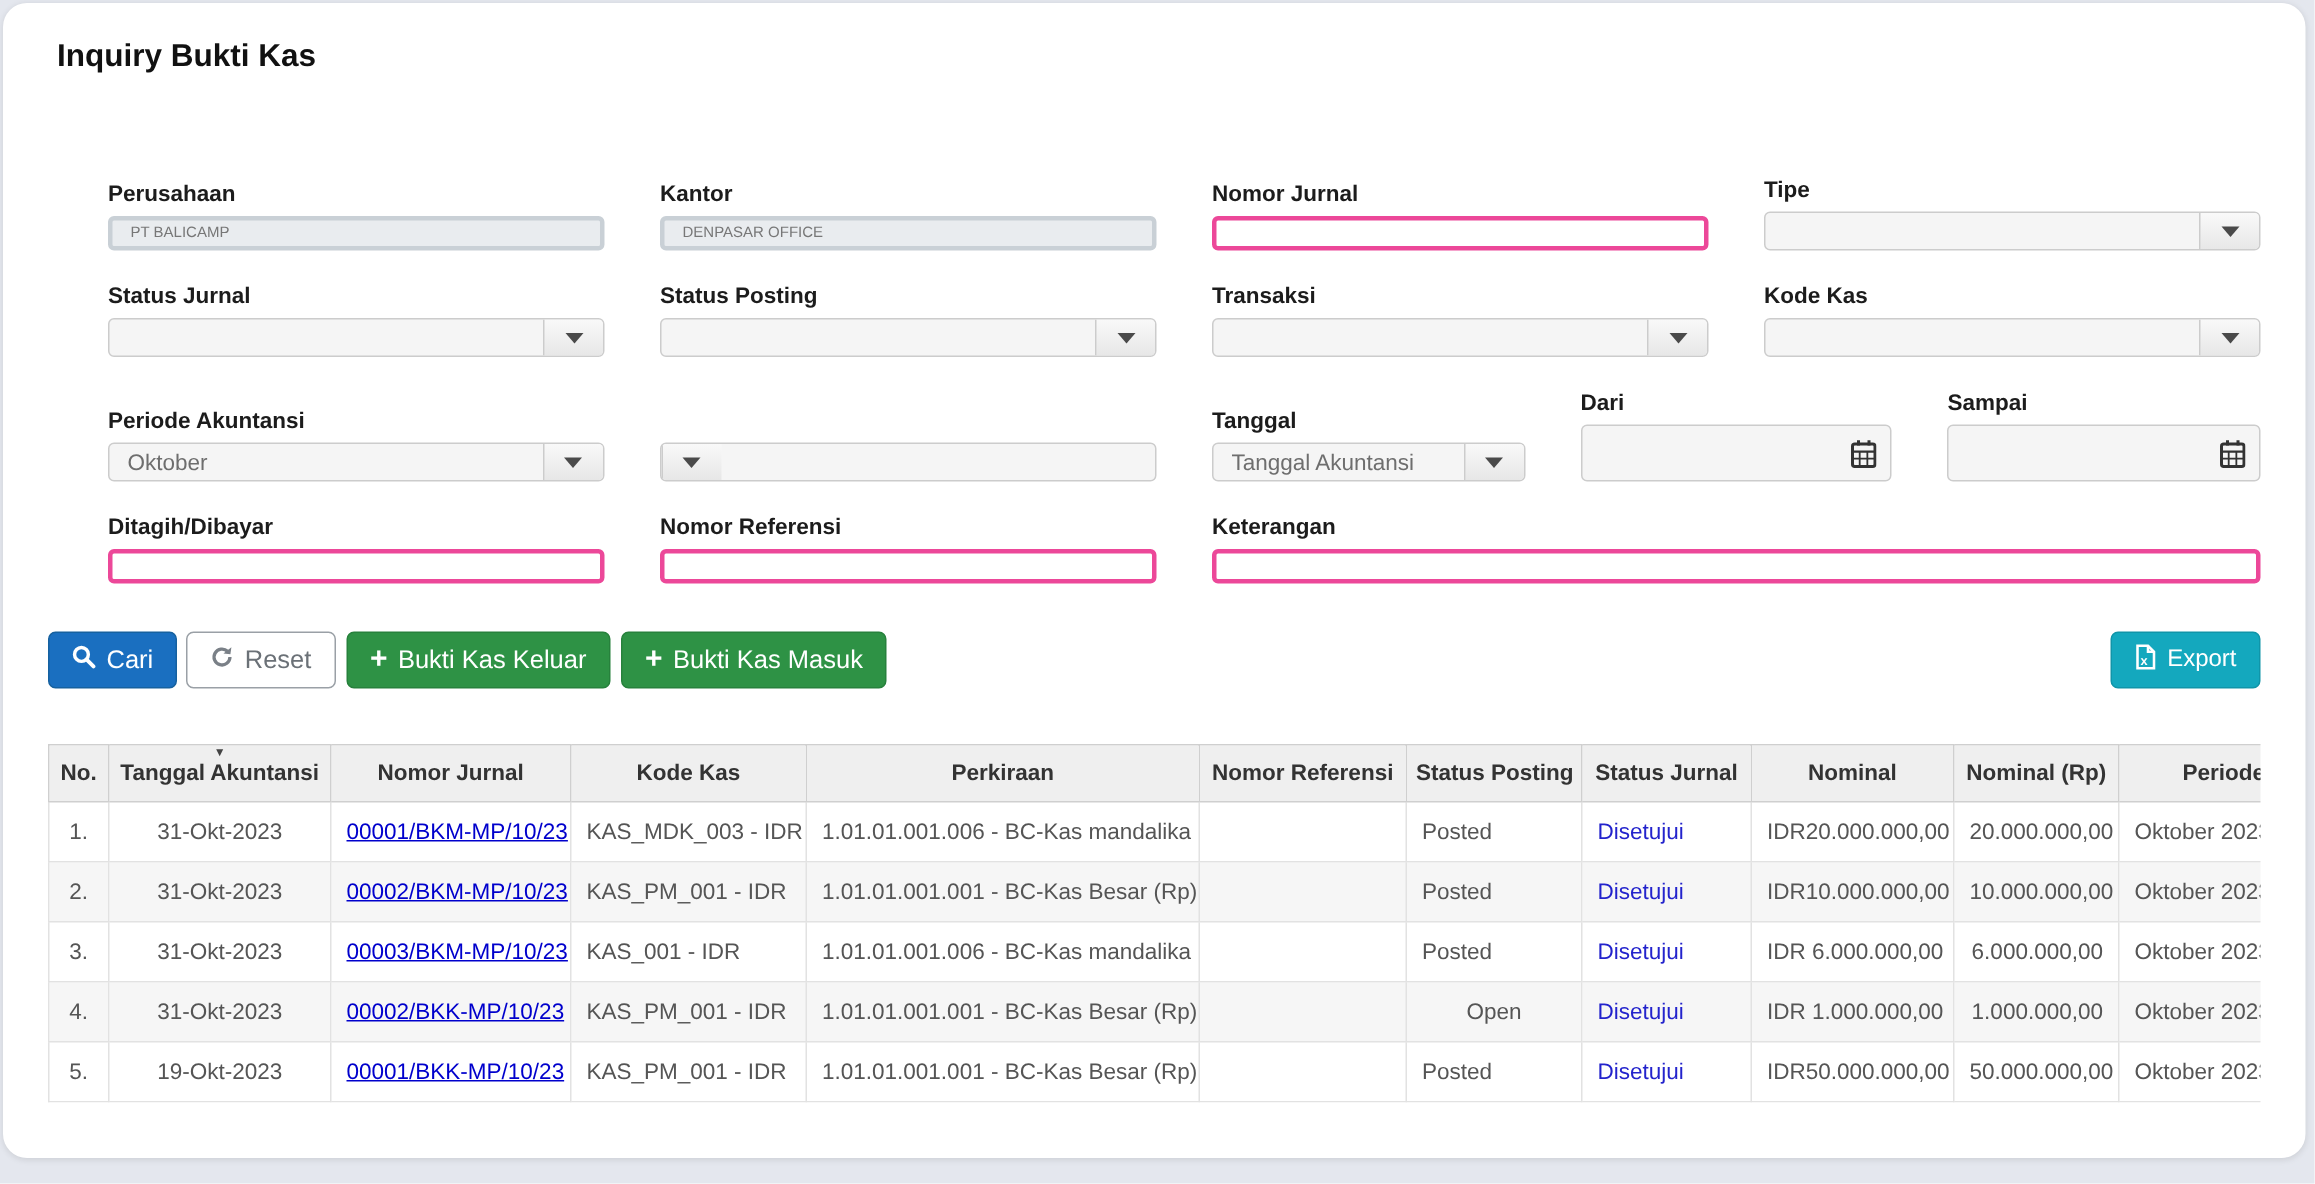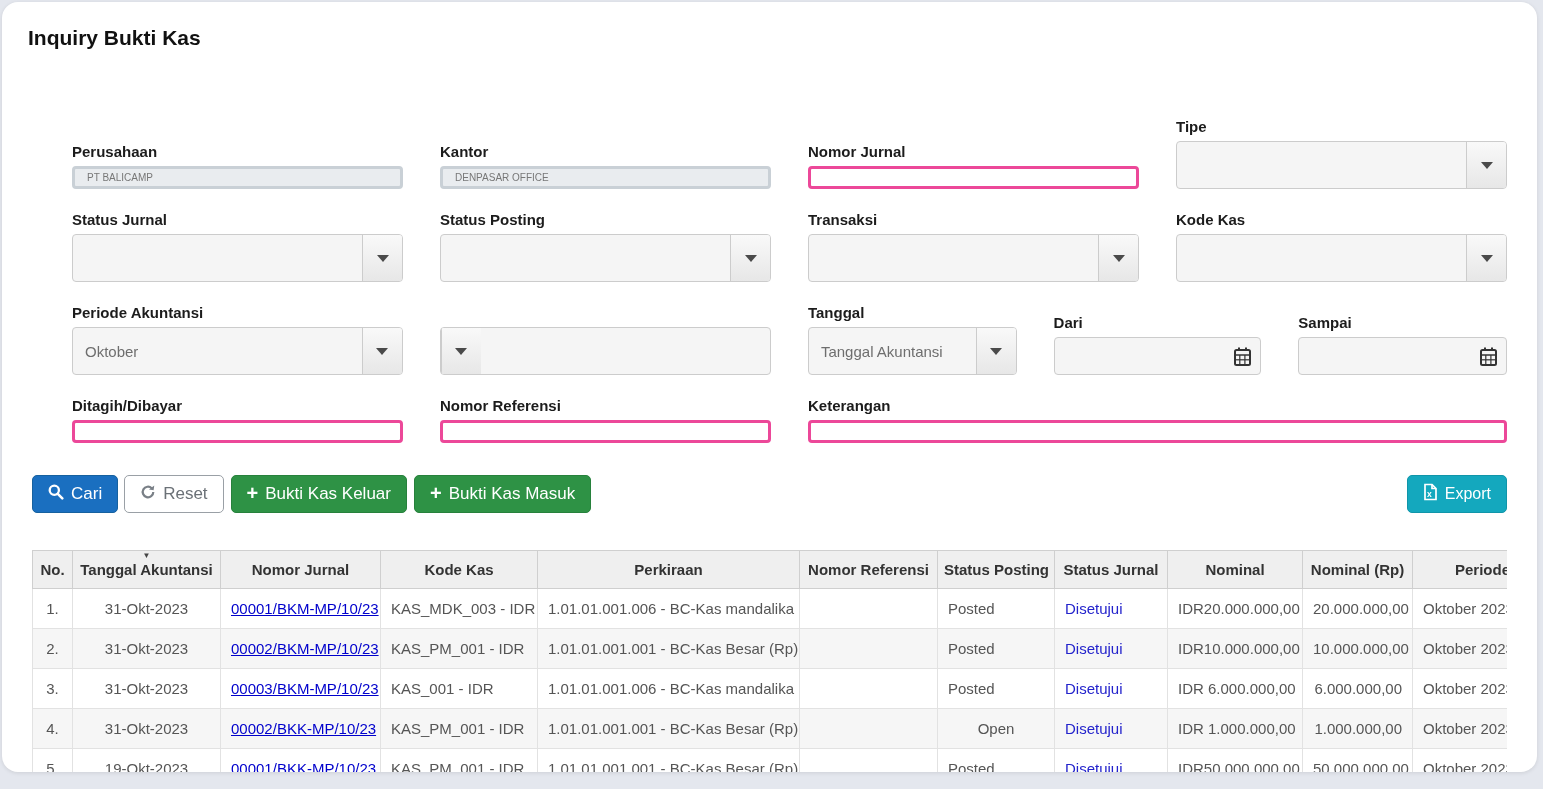--- a/index.html
+++ b/index.html
@@ -12,21 +12,21 @@
   .card {
     background: #ffffff;
     border-radius: 16px;
     margin: 2px 6px 0 2px;
     height: 770px;
     box-shadow: 0 1px 4px rgba(0,0,0,0.10);
     overflow: hidden;
     position: relative;
   }
   .page-title {
-    margin: 24px 30px 0 26px;
+    margin: 24px 30px 0 36px;
     font-size: 21px;
     font-weight: 700;
     color: #111;
   }
   
   .filters { margin-top: 68px; padding-left: 40px; }
   .fgrid {
     display: grid;
     column-gap: 37px;
     row-gap: 22px;
@@ -55,21 +55,21 @@
     padding: 0 12px;
     background: #fff;
   }
   .ctl.disabled {
     background: #e9ecef;
     color: #777;
     border-color: #c9d0d6;
   }
   
   .select {
-    height: 48px;
+    height: 26px;
     border: 1px solid #ccc;
     border-radius: 4px;
     background: #f5f5f5;
     display: flex;
     align-items: stretch;
     cursor: pointer;
     overflow: hidden;
   }
   .select .sel-value {
     flex: 1;

